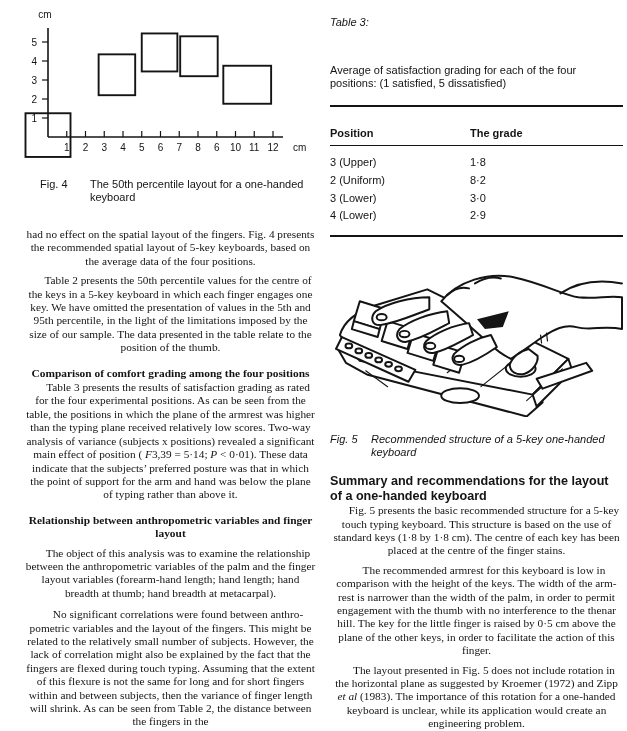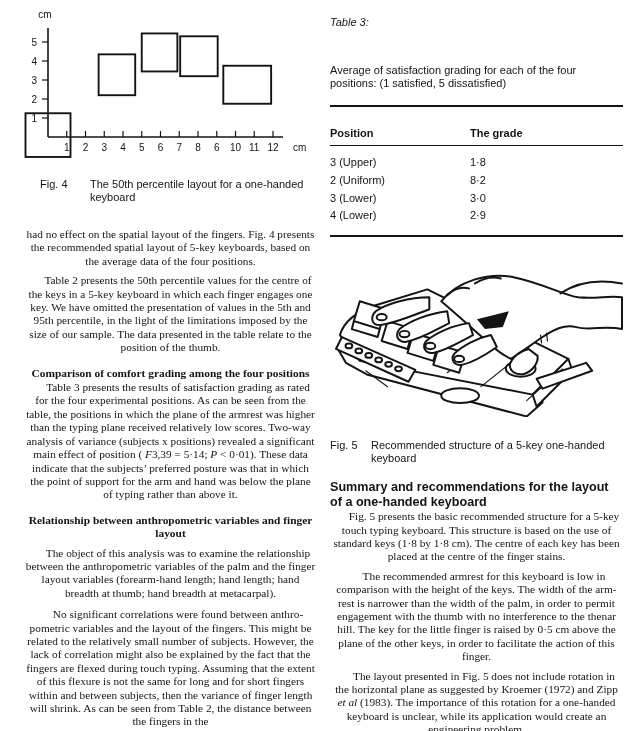--- a/index.html
+++ b/index.html
@@ -38,21 +38,21 @@
   .rule.thin{height:1px;}
   .rule.top{margin-top:15px;}
   .tbl-row{display:grid;grid-template-columns:140px 1fr;
            font-family:"Liberation Sans",sans-serif;font-size:11px;}
   .tbl-row.header{font-weight:bold;padding:20px 0 6px 0;}
   .tbl-body{padding:8px 0 10px 0;}
   .tbl-body .tbl-row{line-height:17.8px;}
 
   
   .fig5-svg{display:block;margin-top:30px;}
-  .fig5-cap{margin-top:22px;}
+  .fig5-cap{margin-top:16px;font-style:italic;}
 
   
   .ax{stroke:#141414;stroke-width:1.6;}
   .tk{stroke:#141414;stroke-width:1.2;}
   .lb{font:10px "Liberation Sans",sans-serif;fill:#141414;}
   .key{fill:none;stroke:#141414;stroke-width:1.9;}
   em.it{font-style:italic;}
 </style>
 </head>
 <body>

